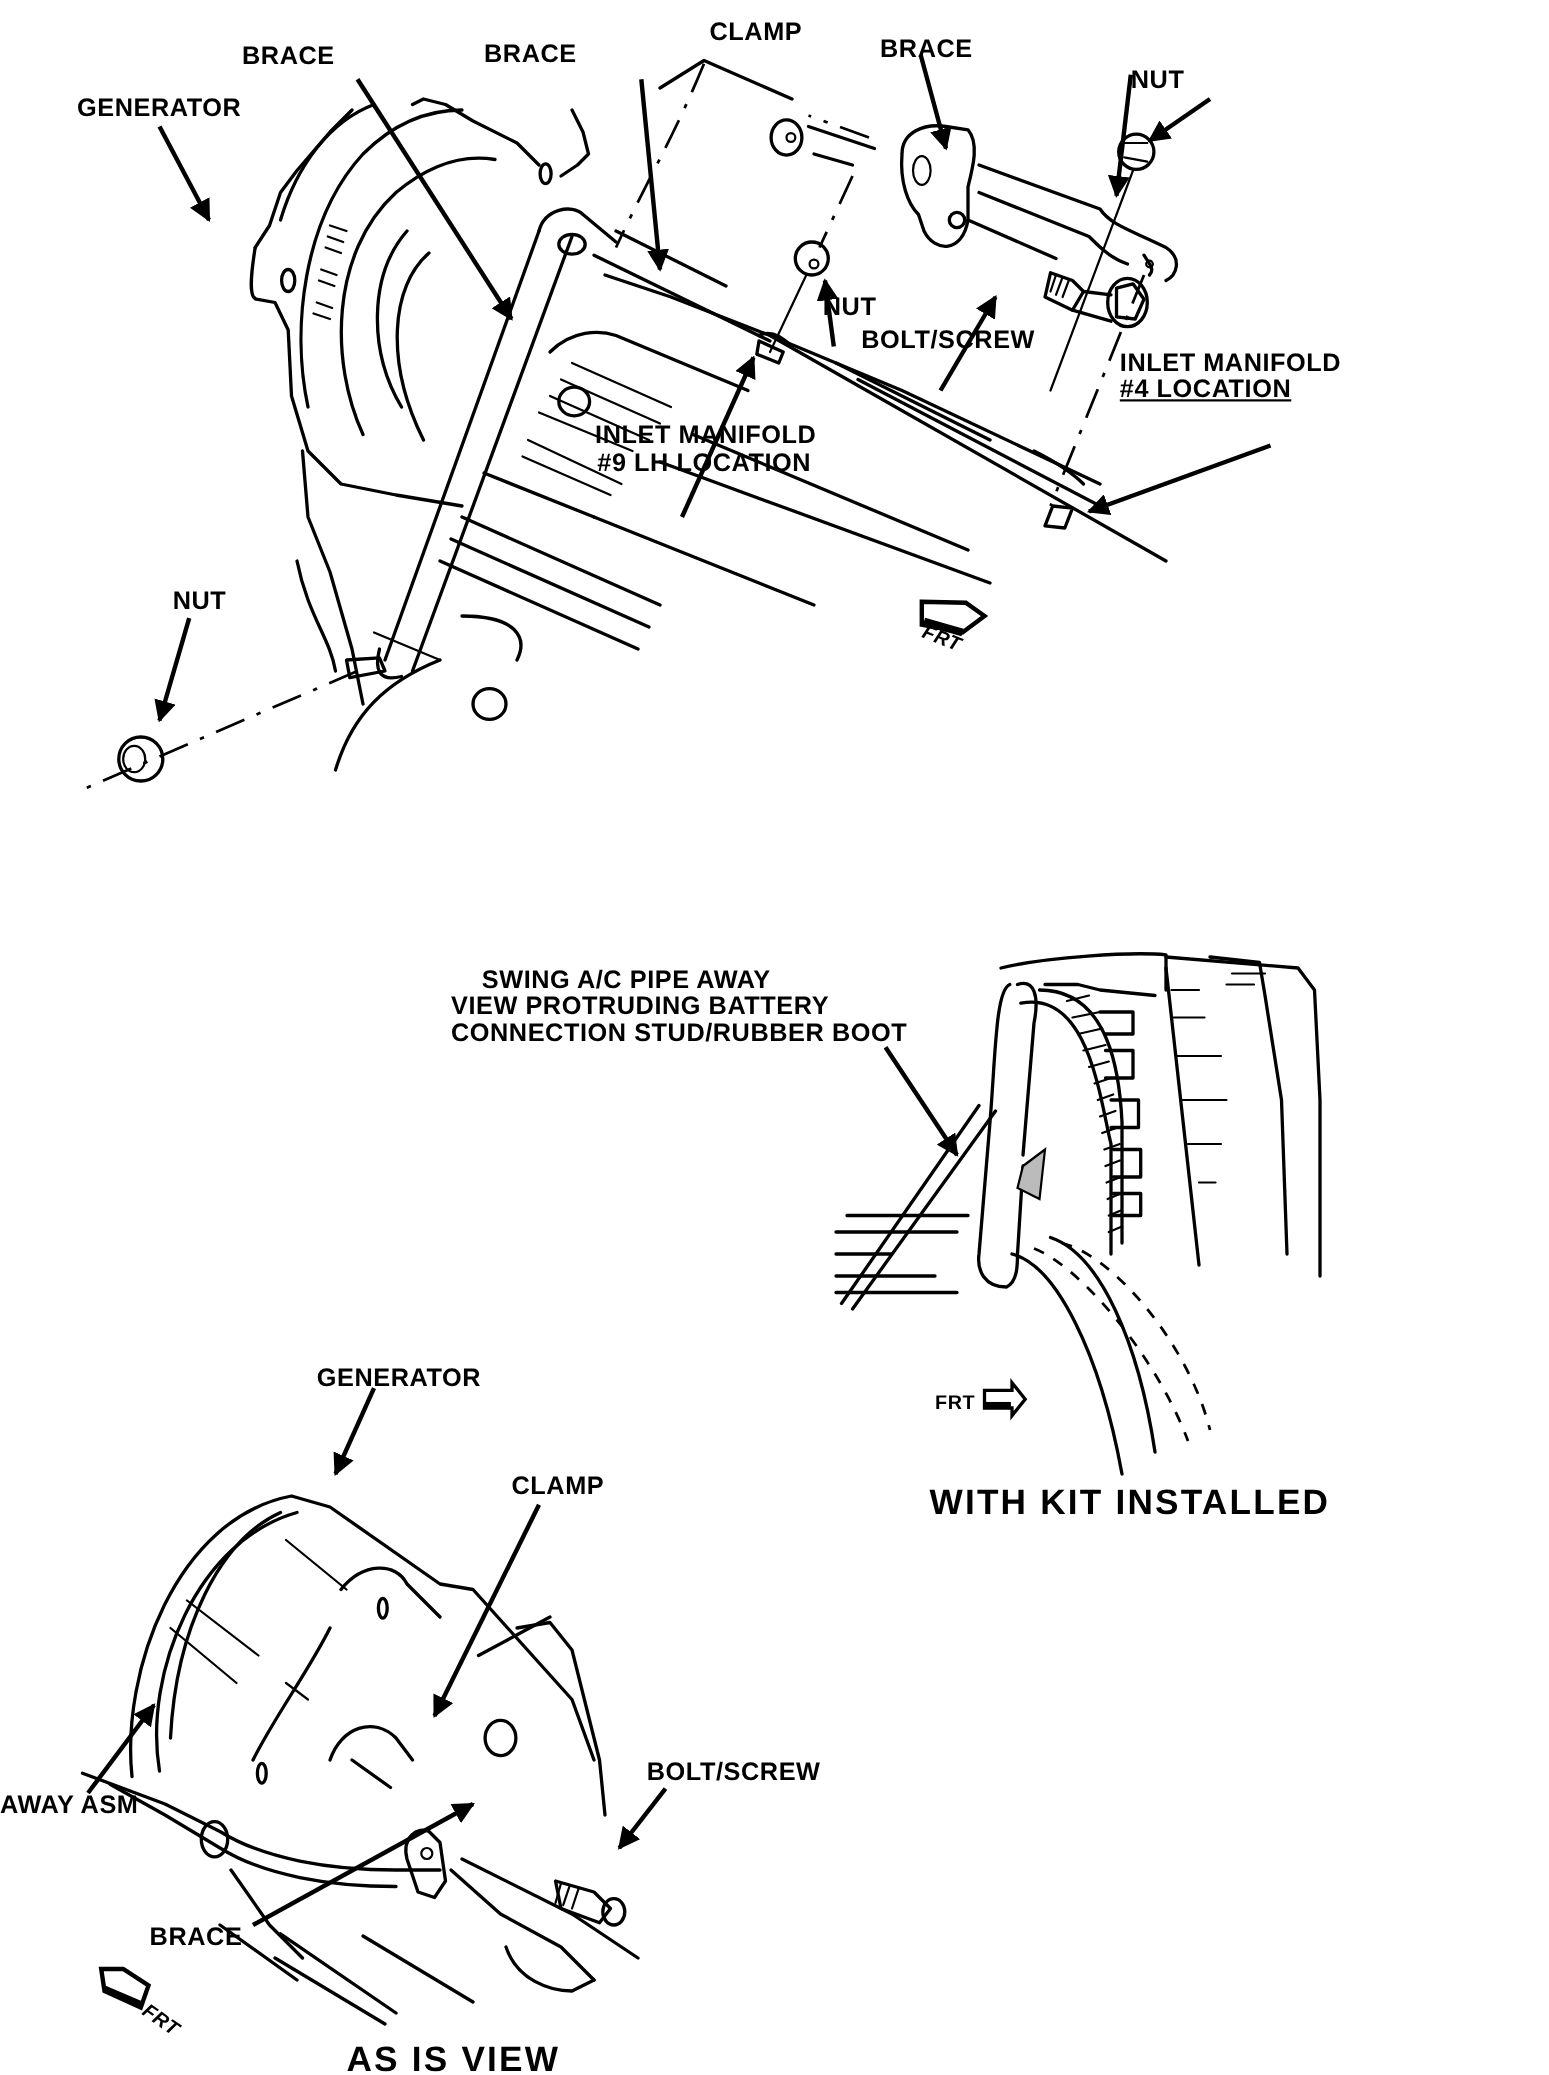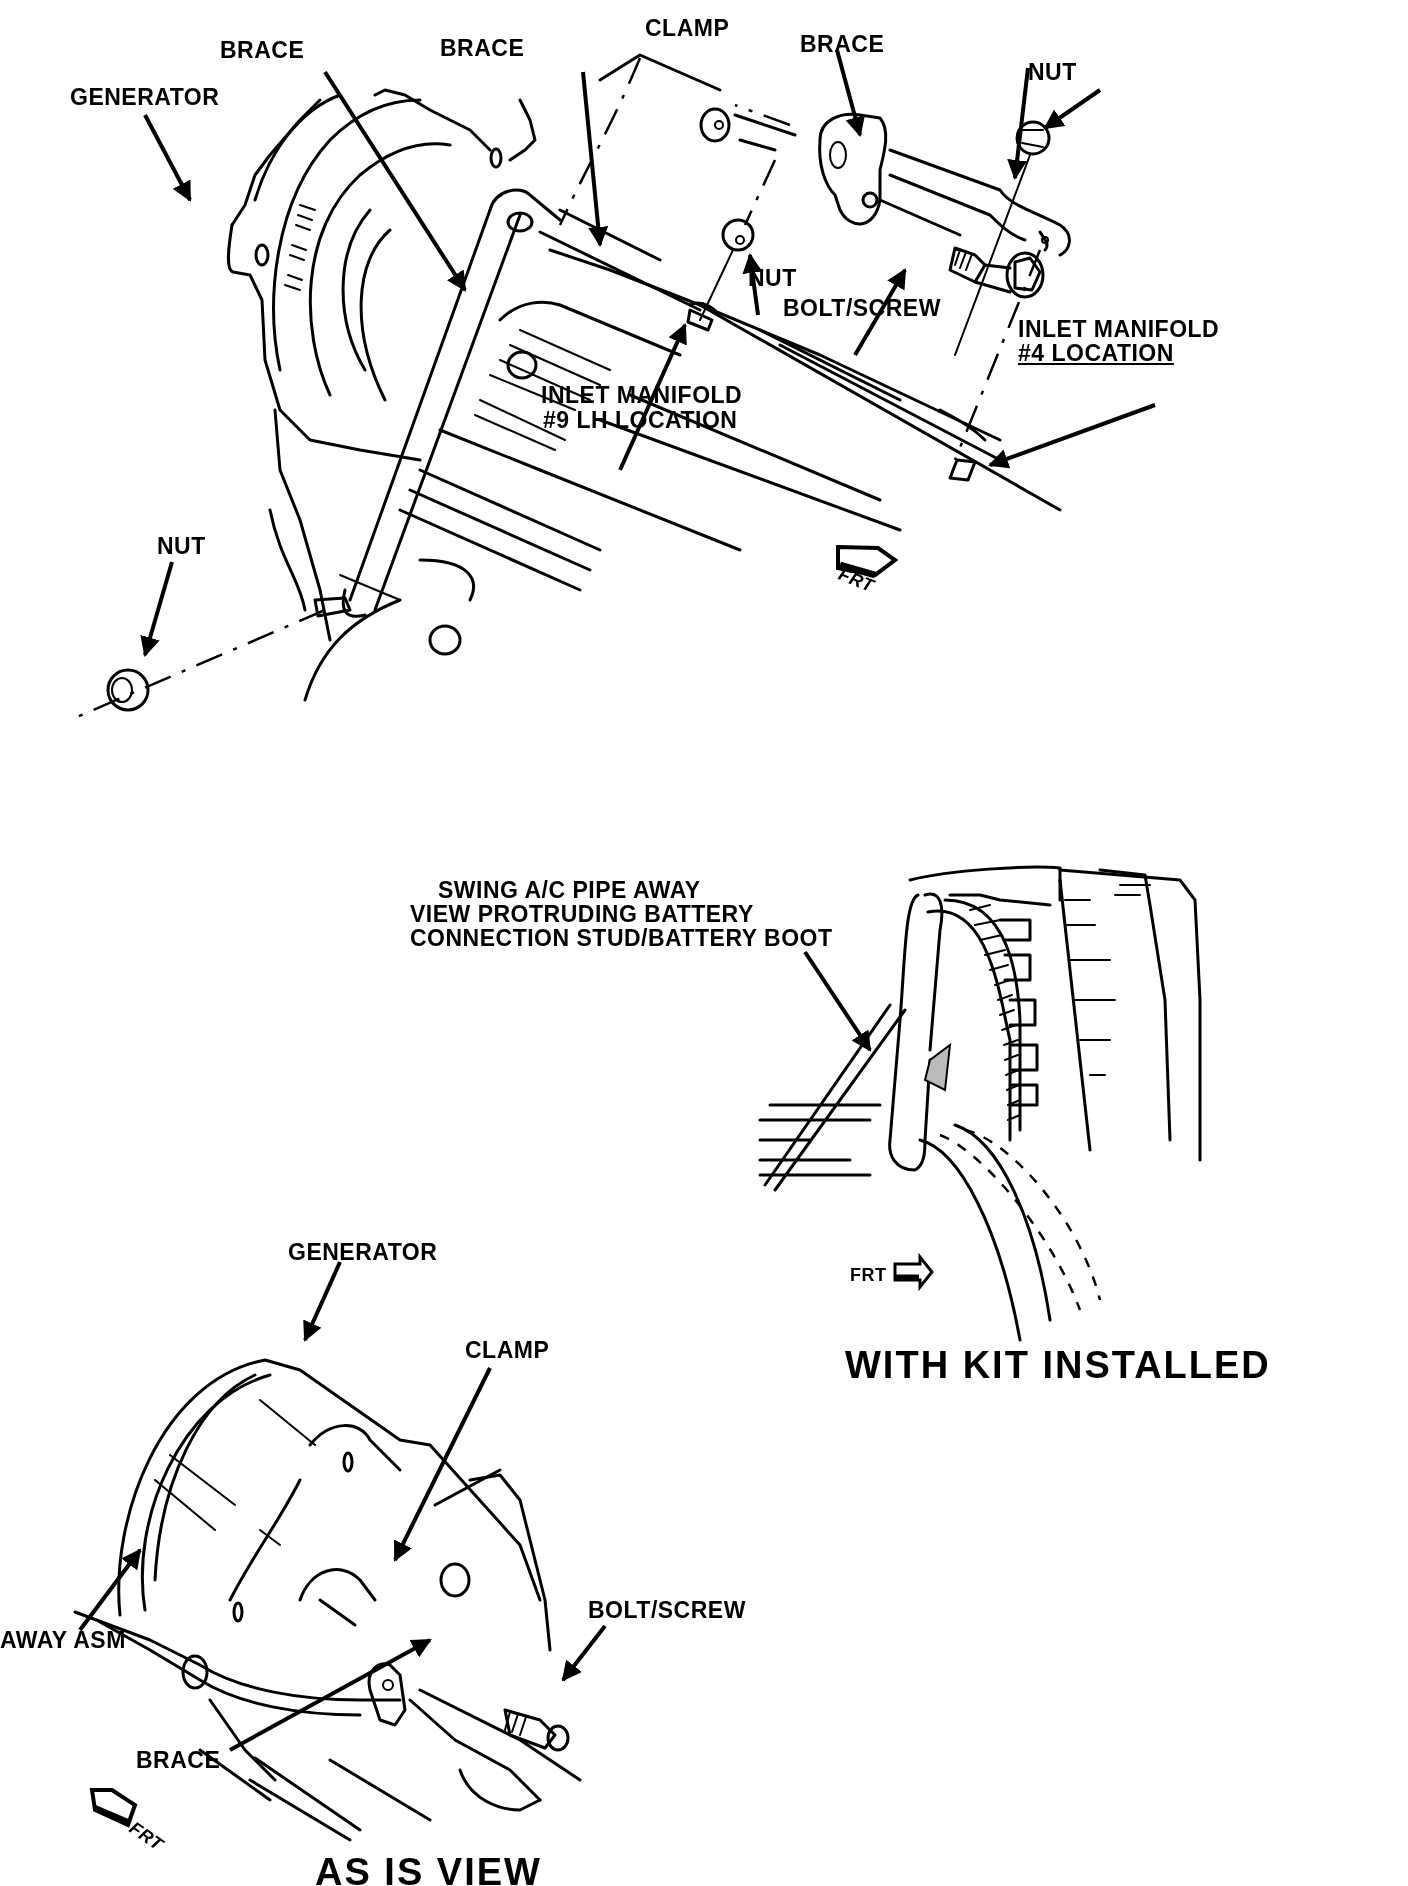--- a/index.html
+++ b/index.html
@@ -1,21 +1,21 @@
 <!DOCTYPE html>
 <html><head>
 <meta charset="utf-8">
 <style>
   html, body { margin:0; padding:0; background:#ffffff; }
   body { width:1408px; height:1886px; position:relative; overflow:hidden;
          font-family:"Liberation Sans", sans-serif; color:#000; }
   svg.art { position:absolute; left:0; top:0; width:1408px; height:1886px; }
   .lbl { position:absolute; font-family:"Liberation Sans", sans-serif; font-weight:bold;
          font-size:23px; line-height:25px; letter-spacing:0.5px; white-space:nowrap; color:#000; }
-  .big { font-size:38px; line-height:40px; letter-spacing:2px; font-weight:900; }
+  .big { font-size:32px; line-height:40px; letter-spacing:2px; font-weight:900; }
   .frt { font-size:18px; font-weight:bold; font-style:italic; }
   .line { stroke:#000; stroke-width:3; fill:none; stroke-linecap:round; stroke-linejoin:round; }
   .thin { stroke:#000; stroke-width:2; fill:none; stroke-linecap:round; }
   .dash { stroke:#000; stroke-width:2.5; fill:none; stroke-dasharray:28 12 4 12; }
   .dash2 { stroke:#000; stroke-width:2.5; fill:none; stroke-dasharray:10 10; }
   .arrowline { stroke:#000; stroke-width:4; fill:none; }
 </style>
 </head>
 <body>
 
@@ -216,21 +216,21 @@
 <div class="lbl" style="left:783px;top:296px;">BOLT/SCREW</div>
 <div class="lbl" style="left:1018px;top:317px;">INLET MANIFOLD</div>
 <div class="lbl" style="left:1018px;top:341px;text-decoration:underline;">#4 LOCATION</div>
 <div class="lbl" style="left:541px;top:383px;">INLET MANIFOLD</div>
 <div class="lbl" style="left:543px;top:408px;">#9 LH LOCATION</div>
 <div class="lbl" style="left:157px;top:534px;">NUT</div>
 <div class="lbl frt" style="left:838px;top:568px;transform:rotate(22deg);">FRT</div>
 
 <div class="lbl" style="left:410px;top:878px;margin-left:28px;">SWING A/C PIPE AWAY</div>
 <div class="lbl" style="left:410px;top:902px;">VIEW PROTRUDING BATTERY</div>
-<div class="lbl" style="left:410px;top:926px;">CONNECTION STUD/BATTERY BOOT</div>
+<div class="lbl" style="left:410px;top:926px;">CONNECTION STUD/RUBBER BOOT</div>
 <div class="lbl frt" style="left:850px;top:1263px;font-style:normal;">FRT</div>
 <div class="lbl big" style="left:845px;top:1345px;">WITH KIT INSTALLED</div>
 
 <div class="lbl" style="left:288px;top:1240px;">GENERATOR</div>
 <div class="lbl" style="left:465px;top:1338px;">CLAMP</div>
 <div class="lbl" style="left:0px;top:1628px;">AWAY ASM</div>
 <div class="lbl" style="left:588px;top:1598px;">BOLT/SCREW</div>
 <div class="lbl" style="left:136px;top:1748px;">BRACE</div>
 <div class="lbl frt" style="left:128px;top:1824px;transform:rotate(35deg);">FRT</div>
 <div class="lbl big" style="left:315px;top:1852px;">AS IS VIEW</div>

